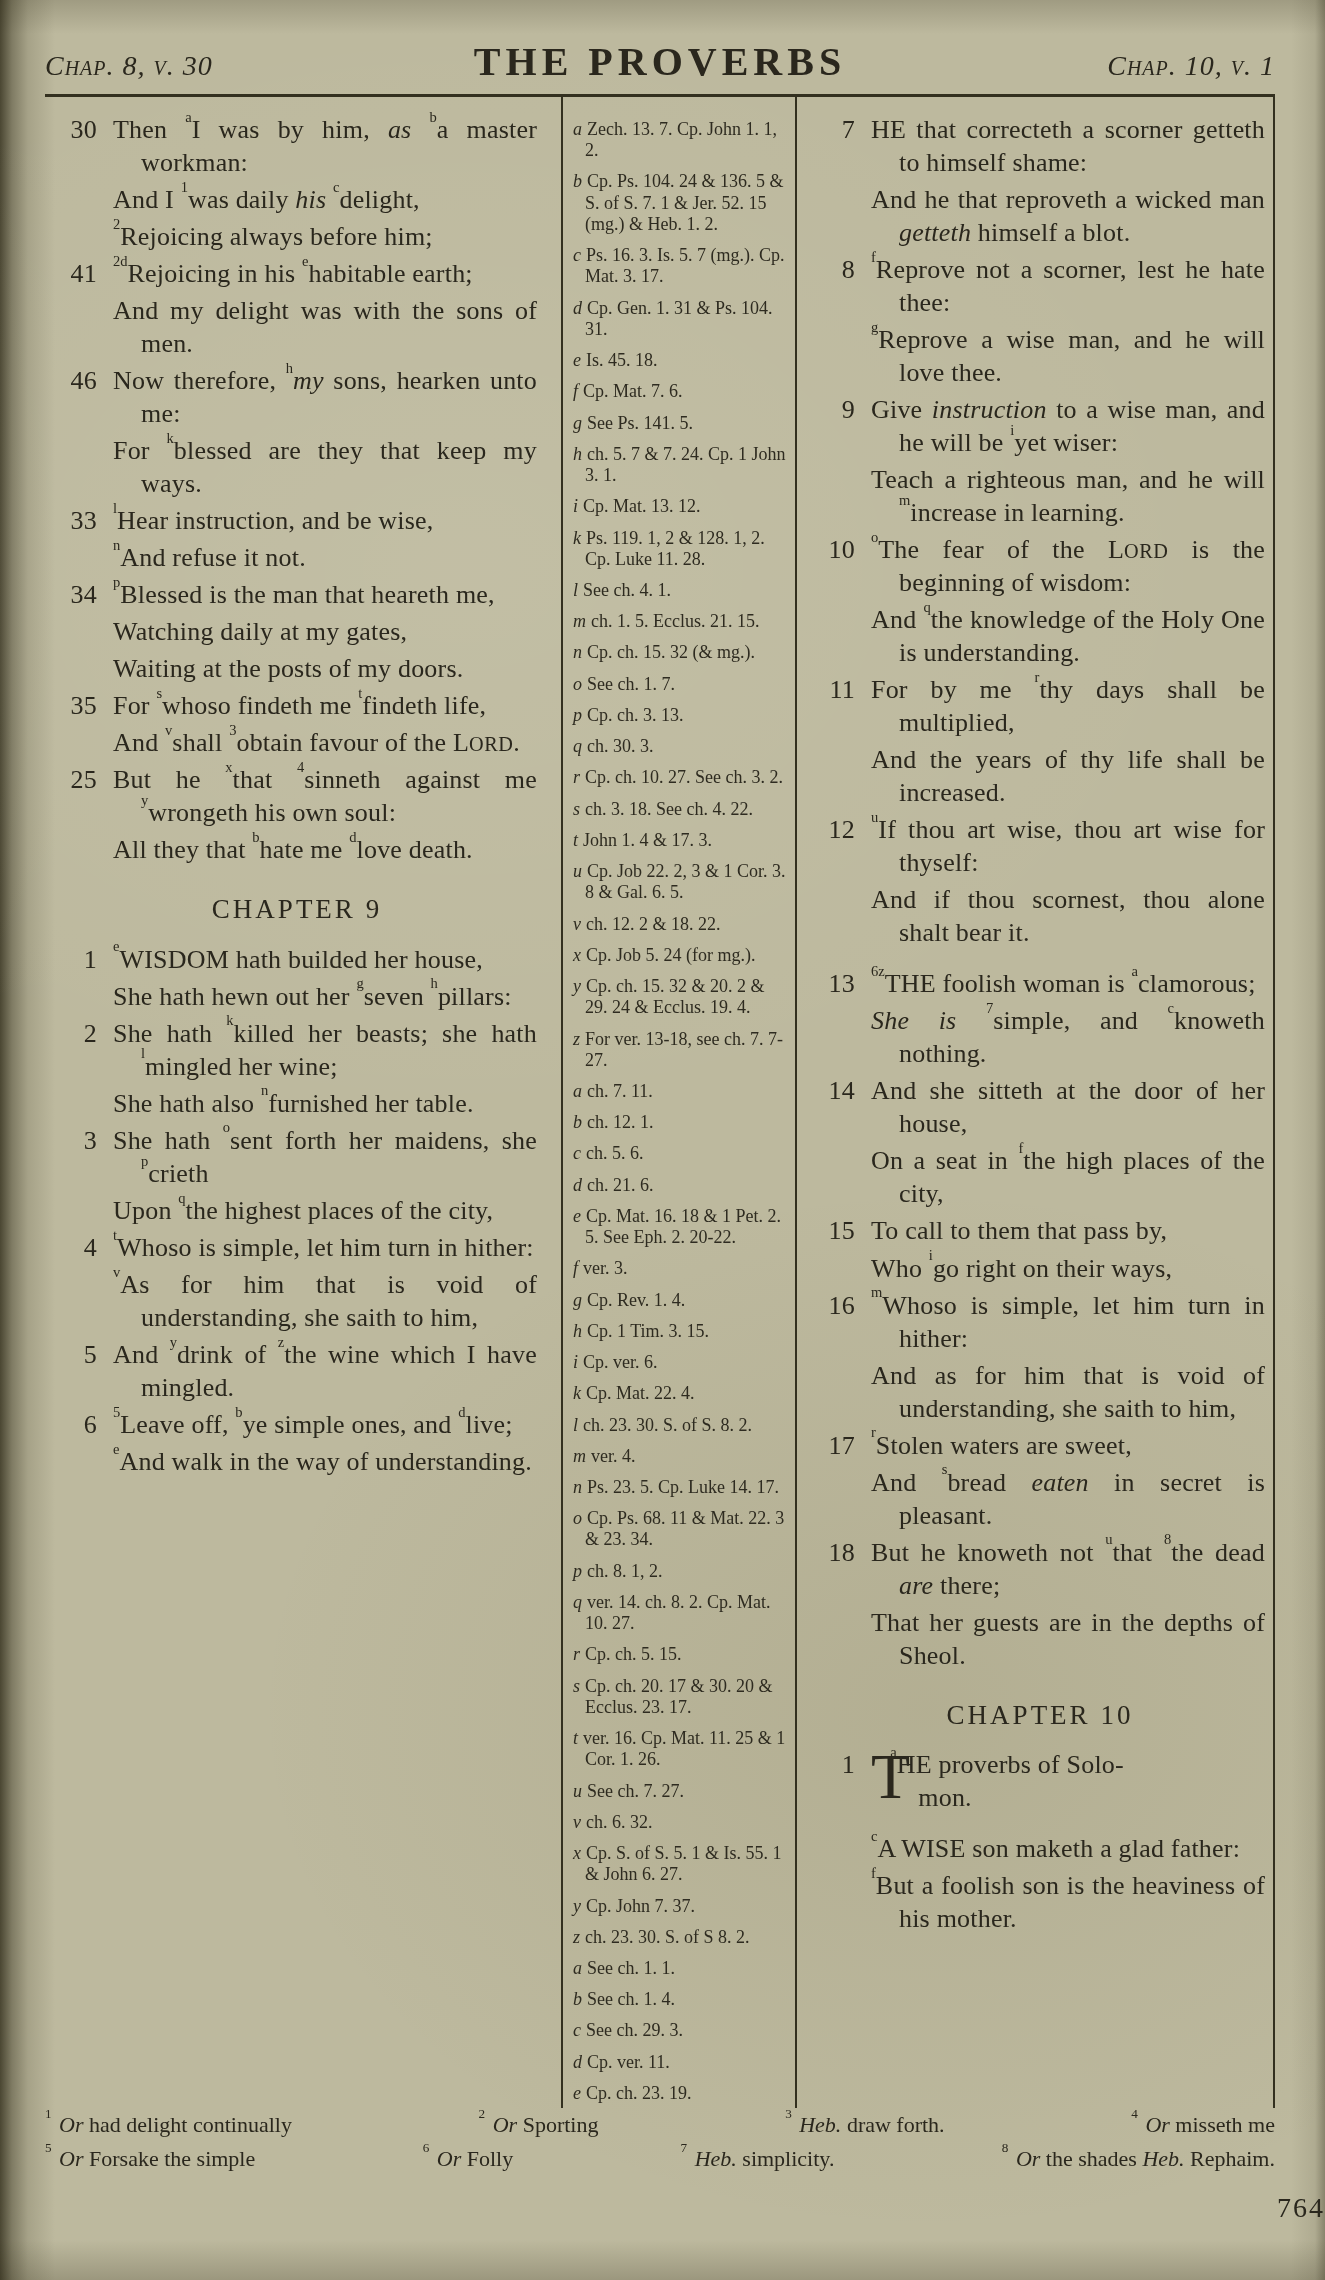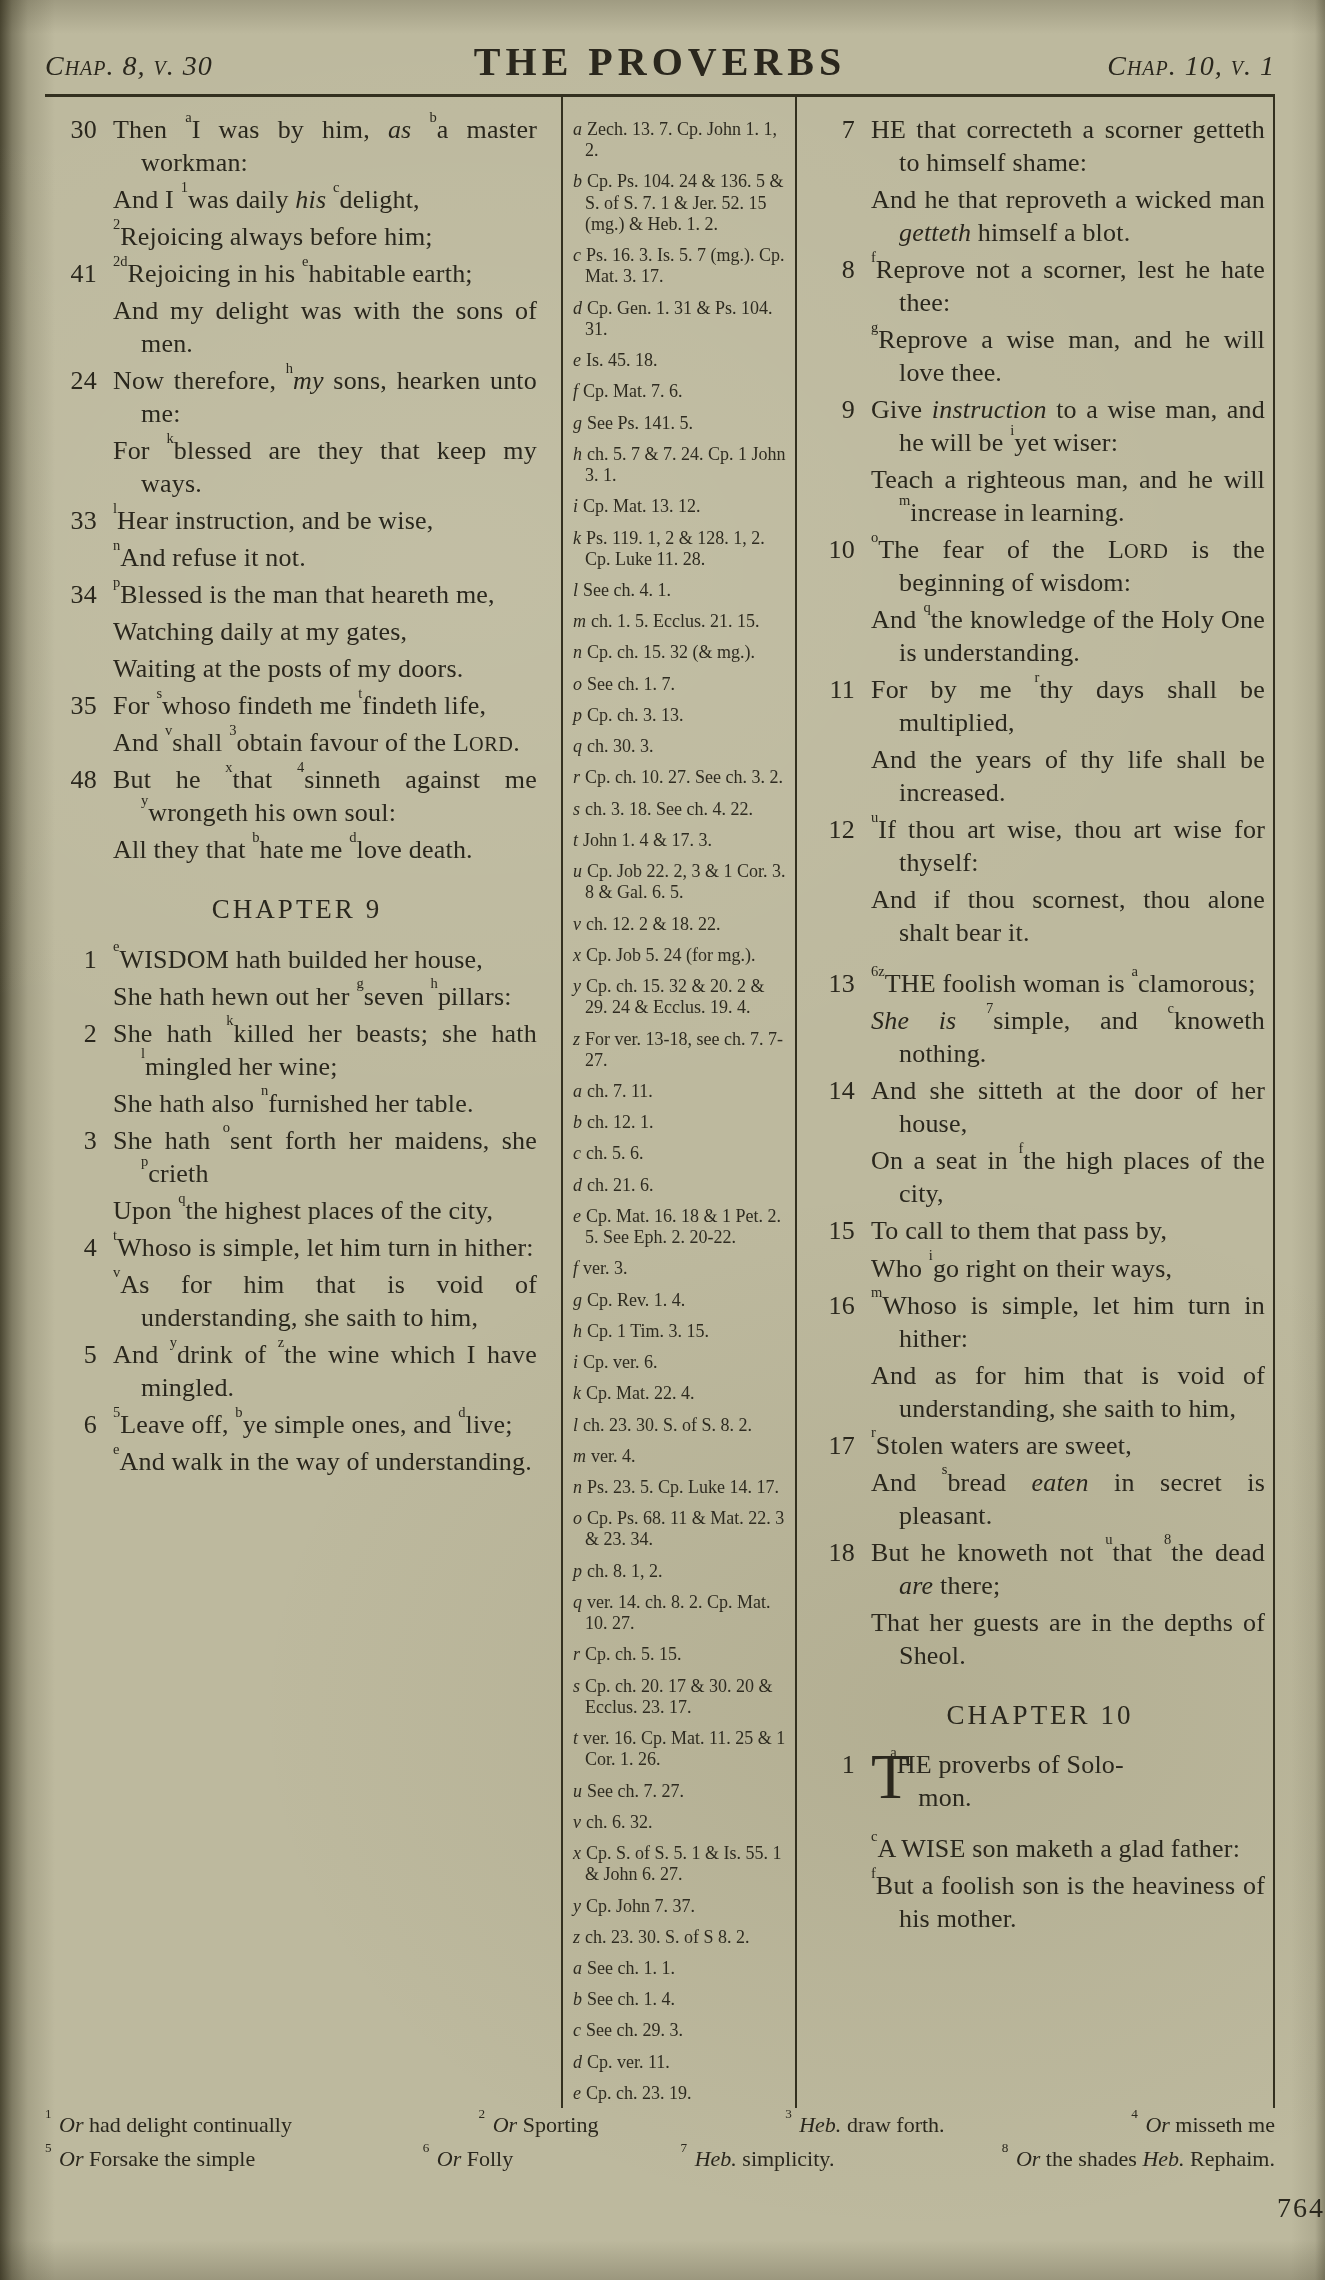--- a/index.html
+++ b/index.html
@@ -84,42 +84,42 @@
           <p class="vline">Then <sup>a</sup>I was by him, <i>as</i> <sup>b</sup>a master workman:</p>
           <p class="vline">And I <sup>1</sup>was daily <i>his</i> <sup>c</sup>delight,</p>
           <p class="vline"><sup>2</sup>Rejoicing always before him;</p>
         </div>
         <div class="verse">
           <span class="vnum">41</span>
           <p class="vline"><sup>2d</sup>Rejoicing in his <sup>e</sup>habitable earth;</p>
           <p class="vline">And my delight was with the sons of men.</p>
         </div>
         <div class="verse">
-          <span class="vnum">24</span>
+          <span class="vnum">46</span>
           <p class="vline">Now therefore, <sup>h</sup><i>my</i> sons, hearken unto me:</p>
           <p class="vline">For <sup>k</sup>blessed are they that keep my ways.</p>
         </div>
         <div class="verse">
           <span class="vnum">33</span>
           <p class="vline"><sup>l</sup>Hear instruction, and be wise,</p>
           <p class="vline"><sup>n</sup>And refuse it not.</p>
         </div>
         <div class="verse">
           <span class="vnum">34</span>
           <p class="vline"><sup>p</sup>Blessed is the man that heareth me,</p>
           <p class="vline">Watching daily at my gates,</p>
           <p class="vline">Waiting at the posts of my doors.</p>
         </div>
         <div class="verse">
           <span class="vnum">35</span>
           <p class="vline">For <sup>s</sup>whoso findeth me <sup>t</sup>findeth life,</p>
           <p class="vline">And <sup>v</sup>shall <sup>3</sup>obtain favour of the L<small>ORD</small>.</p>
         </div>
         <div class="verse">
-          <span class="vnum">48</span>
+          <span class="vnum">25</span>
           <p class="vline">But he <sup>x</sup>that <sup>4</sup>sinneth against me <sup>y</sup>wrongeth his own soul:</p>
           <p class="vline">All they that <sup>b</sup>hate me <sup>d</sup>love death.</p>
         </div>
         <div class="chapter">CHAPTER 9</div>
         <div class="verse">
           <span class="vnum">1</span>
           <p class="vline"><sup>e</sup>WISDOM hath builded her house,</p>
           <p class="vline">She hath hewn out her <sup>g</sup>seven <sup>h</sup>pillars:</p>
         </div>
         <div class="verse">

